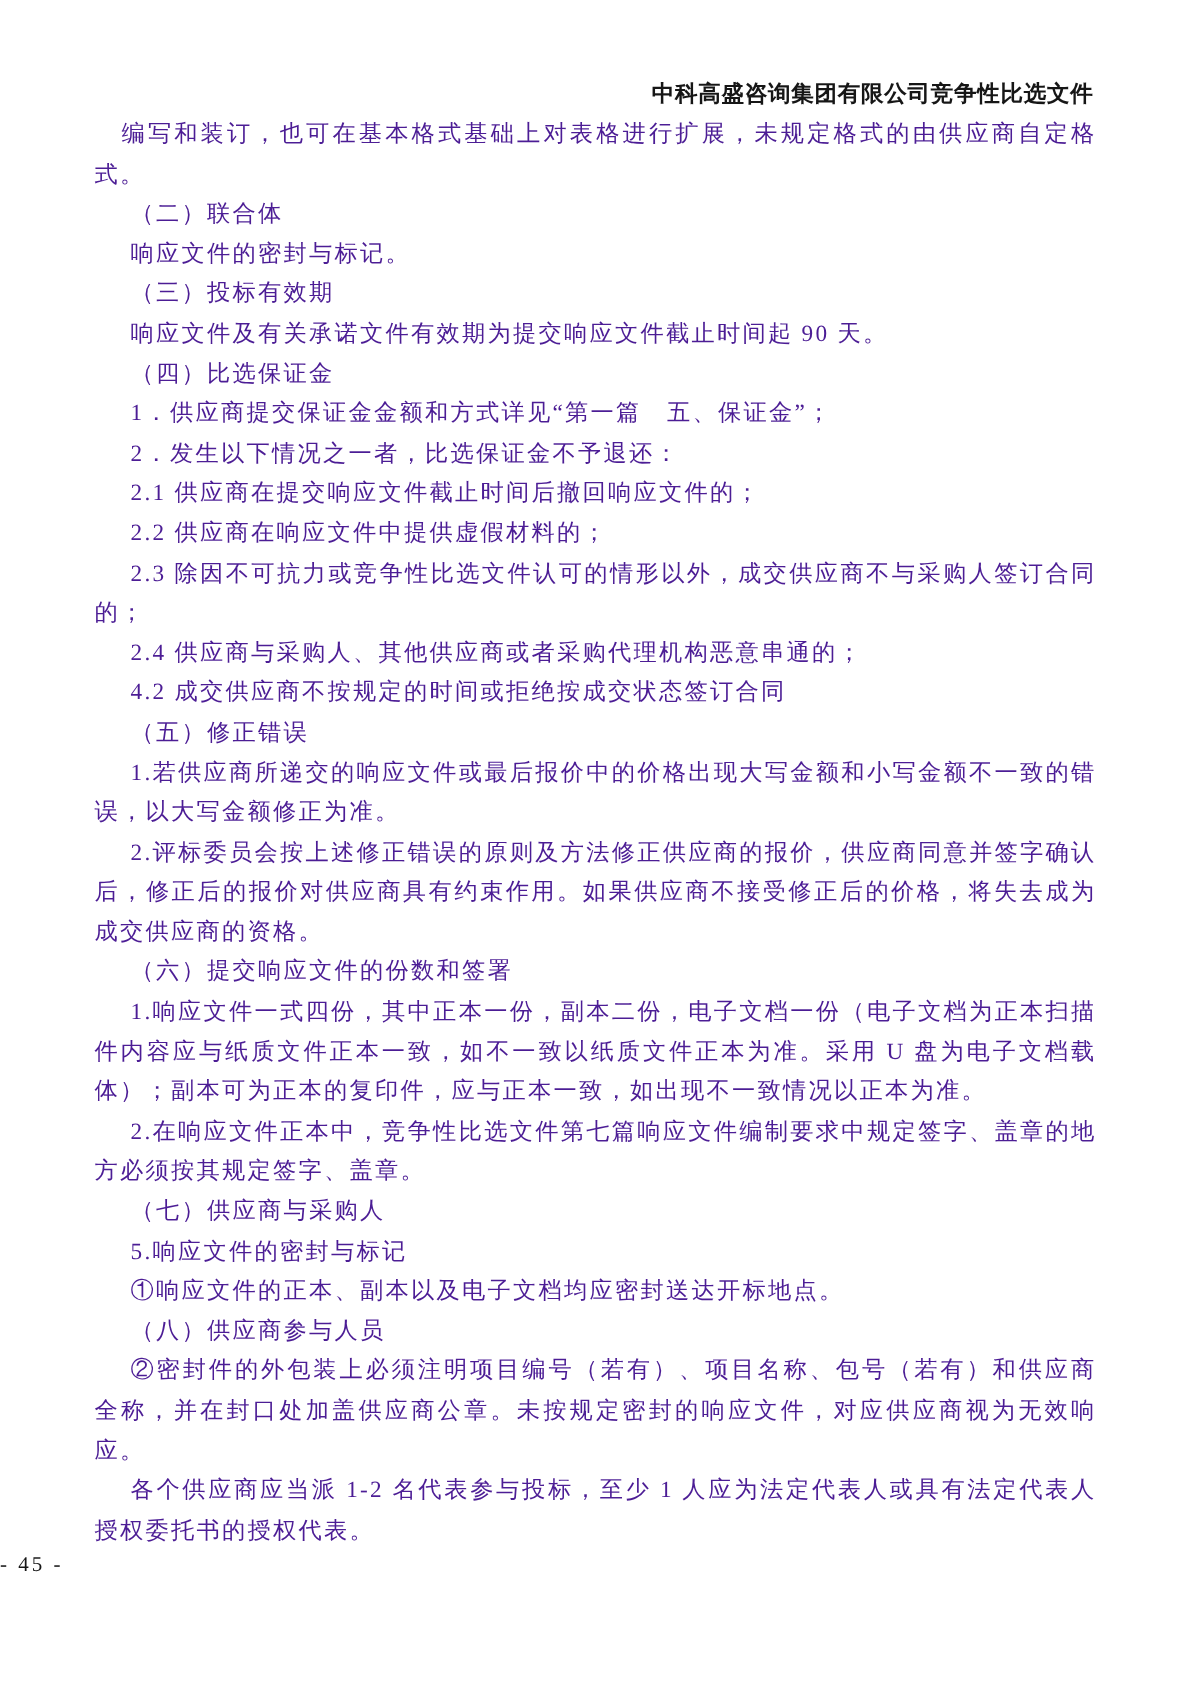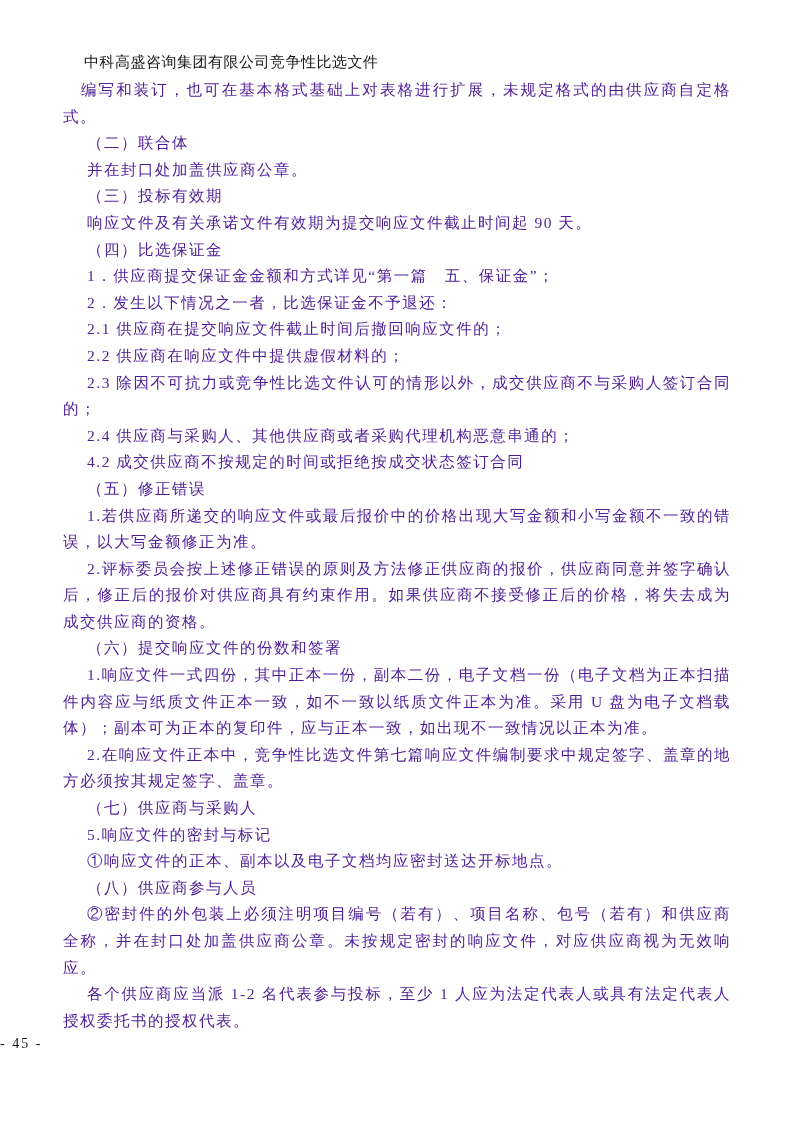--- a/index.html
+++ b/index.html
@@ -14,24 +14,24 @@
     background: #ffffff;
     overflow: hidden;
     box-sizing: border-box;
   }
   .header {
     position: absolute;
     left: 84px;
     right: 64px;
     top: 53px;
     display: flex;
-    justify-content: flex-start;
+    justify-content: flex-end;
     align-items: baseline;
     font-family: "Liberation Sans", "DejaVu Sans", sans-serif;
-    font-weight: 400;
+    font-weight: 700;
     font-size: 15px;
     color: #161616;
     letter-spacing: 0.5px;
     white-space: nowrap;
   }
   .doc-body {
     position: absolute;
     left: 63px;
     right: 62px;
     top: 77px;
@@ -66,21 +66,21 @@
 <div class="page">
 
   <div class="header">
     <span>中科高盛咨询集团有限公司</span>
     <span>竞争性比选文件</span>
   </div>
 
   <div class="doc-body" id="doc-body">
       <p class="p-cont">编写和装订，也可在基本格式基础上对表格进行扩展，未规定格式的由供应商自定格式。</p>
       <p class="p-first">（二）联合体</p>
-      <p class="p-first">并在封口处加盖供应商公章。</p>
+      <p class="p-first">响应文件的密封与标记。</p>
       <p class="p-first">（三）投标有效期</p>
       <p class="p-first">响应文件及有关承诺文件有效期为提交响应文件截止时间起 90 天。</p>
       <p class="p-first">（四）比选保证金</p>
       <p class="p-first">1．供应商提交保证金金额和方式详见“第一篇　五、保证金”；</p>
       <p class="p-first">2．发生以下情况之一者，比选保证金不予退还：</p>
       <p class="p-first">2.1 供应商在提交响应文件截止时间后撤回响应文件的；</p>
       <p class="p-first">2.2 供应商在响应文件中提供虚假材料的；</p>
       <p class="p-first">2.3 除因不可抗力或竞争性比选文件认可的情形以外，成交供应商不与采购人签订合同的；</p>
       <p class="p-first">2.4 供应商与采购人、其他供应商或者采购代理机构恶意串通的；</p>
       <p class="p-first">4.2 成交供应商不按规定的时间或拒绝按成交状态签订合同</p>

